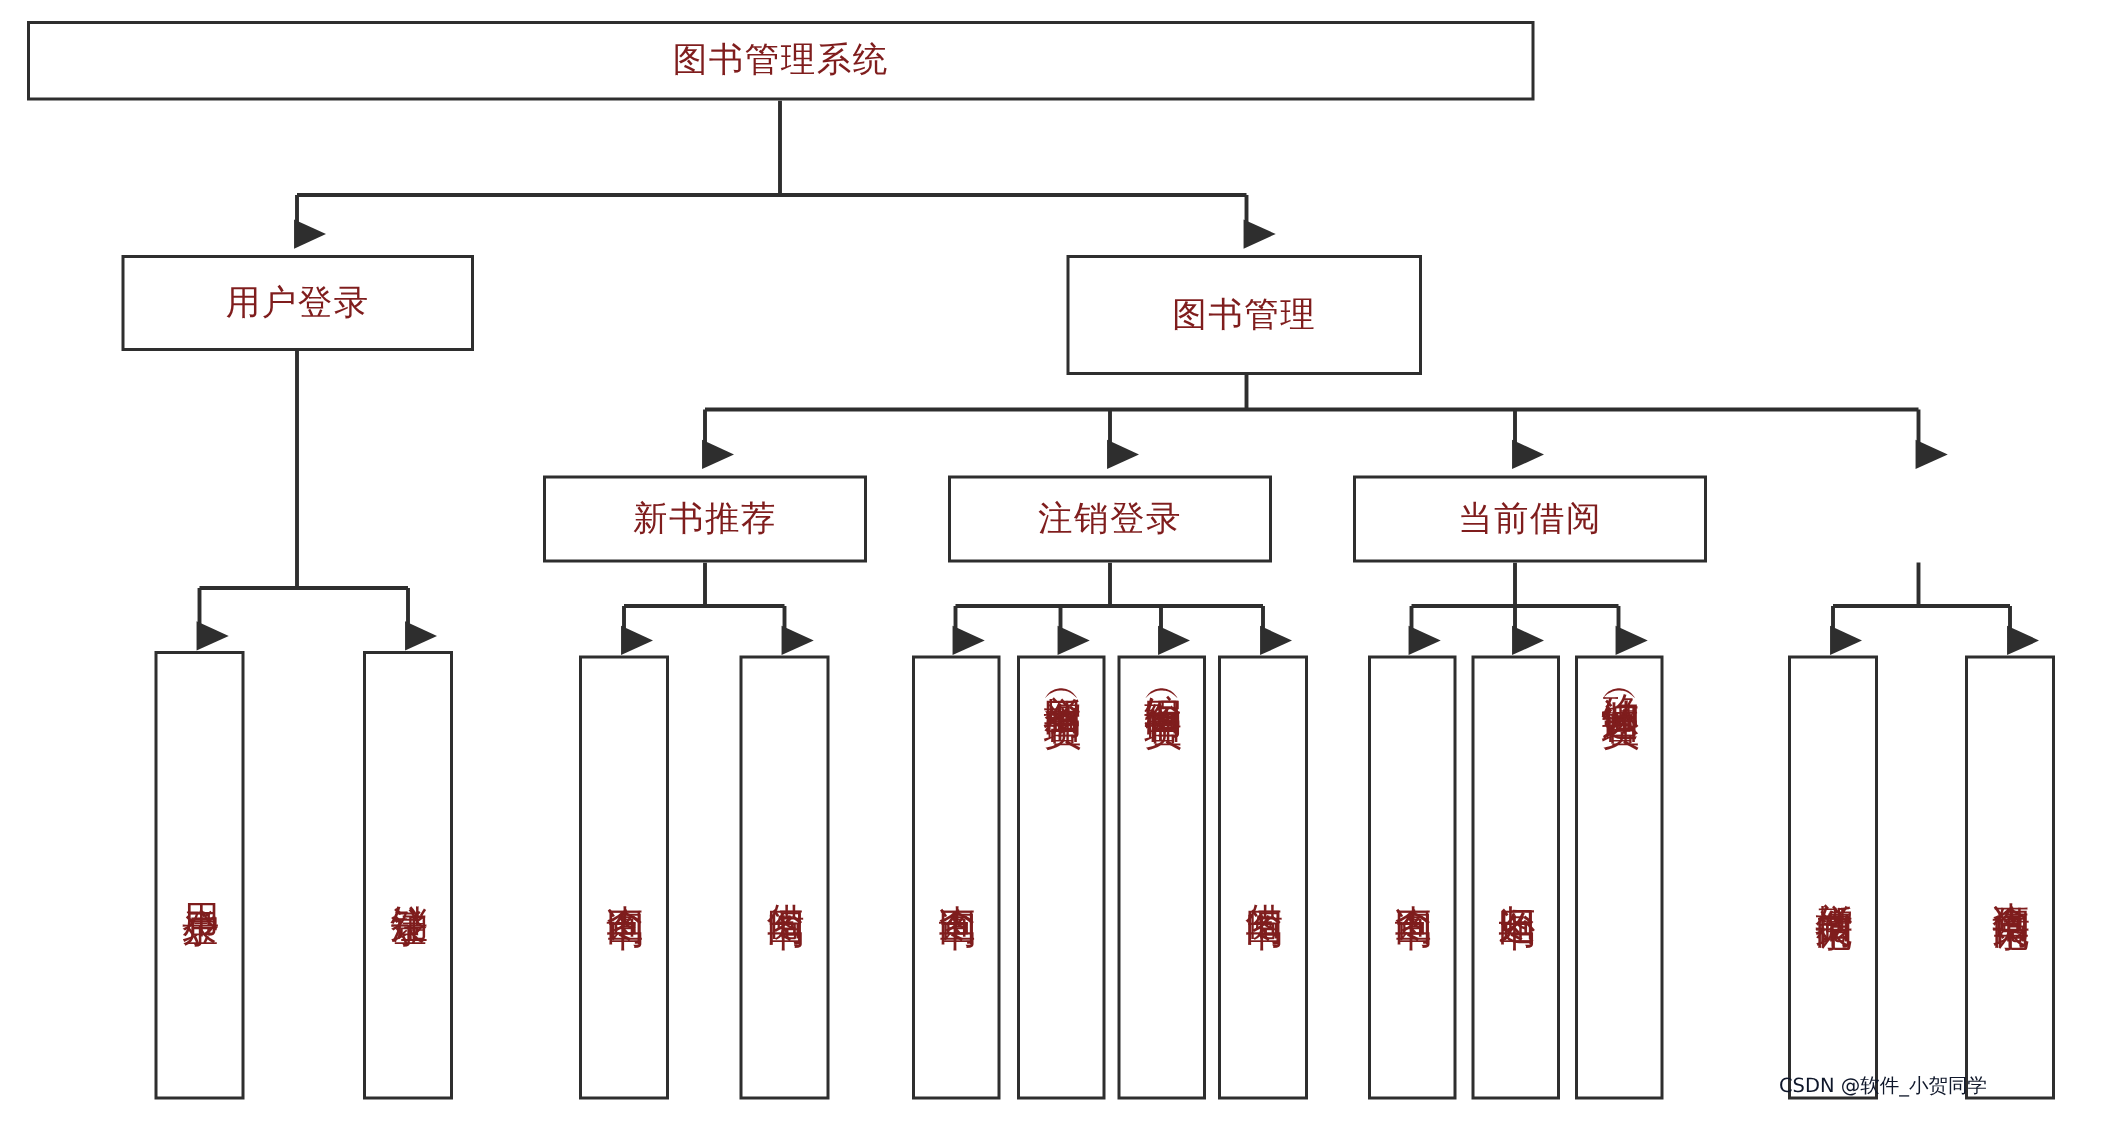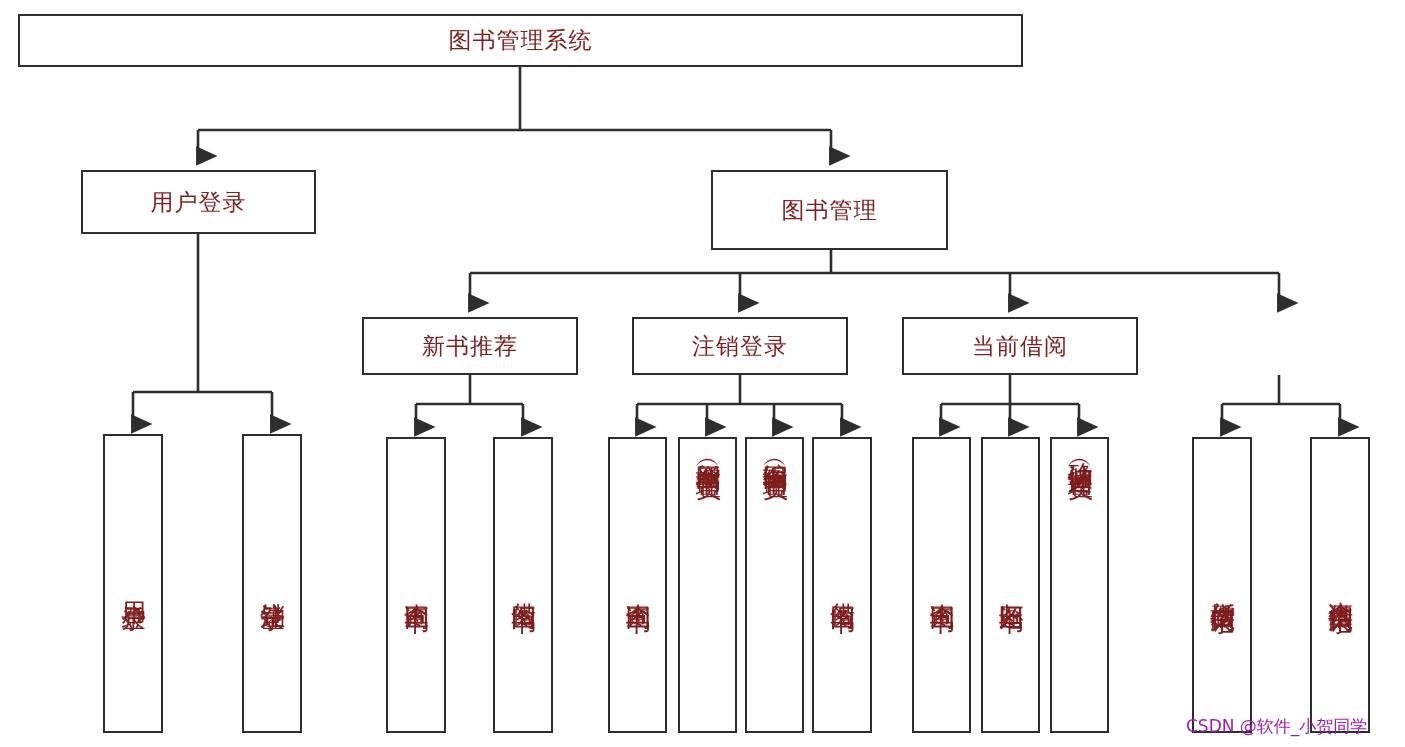--- a/index.html
+++ b/index.html
@@ -67,22 +67,22 @@
     margin: 0 auto;
   }
   .node.vert.center .label {
     margin-top: auto;
     margin-bottom: auto;
   }
   .watermark {
     position: absolute;
     left: 1186px;
     top: 715px;
-    font-size: 17px;
-    color: #a21caf;
+    font-size: 13px;
+    color: #0f172a;
     white-space: nowrap;
     z-index: 3;
     font-family: "DejaVu Sans", "Liberation Sans", sans-serif;
   }
 </style>
 </head>
 <body>
 
 <div id="diagram">
 

